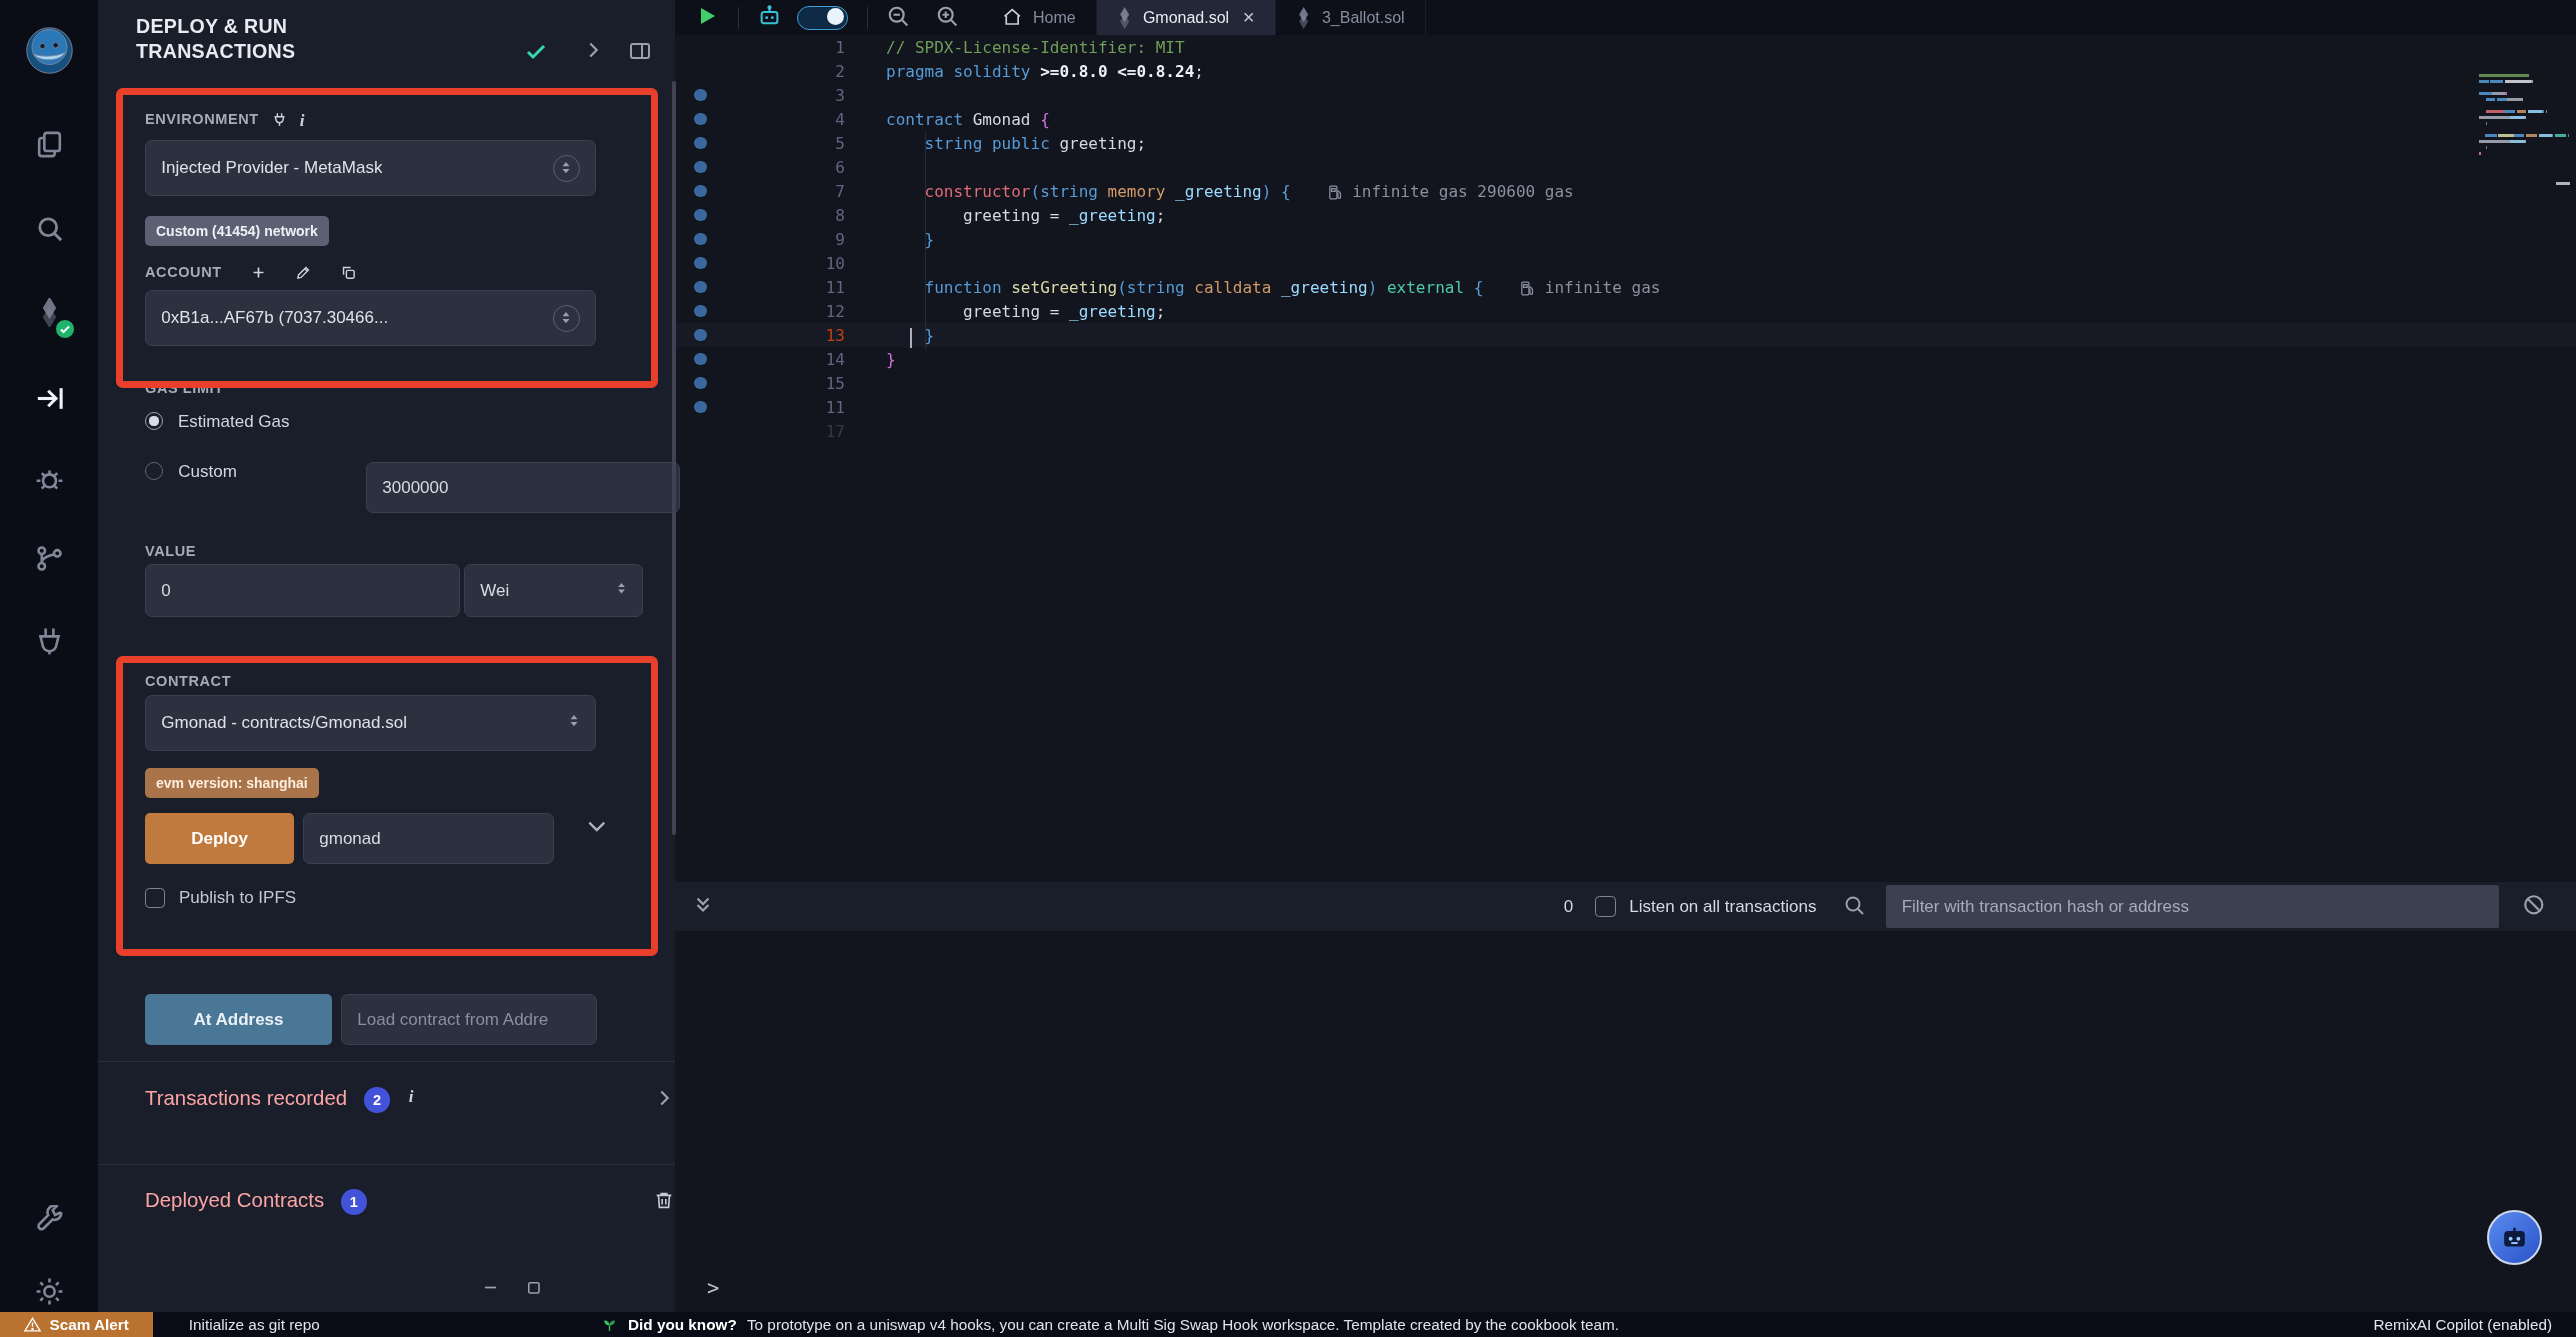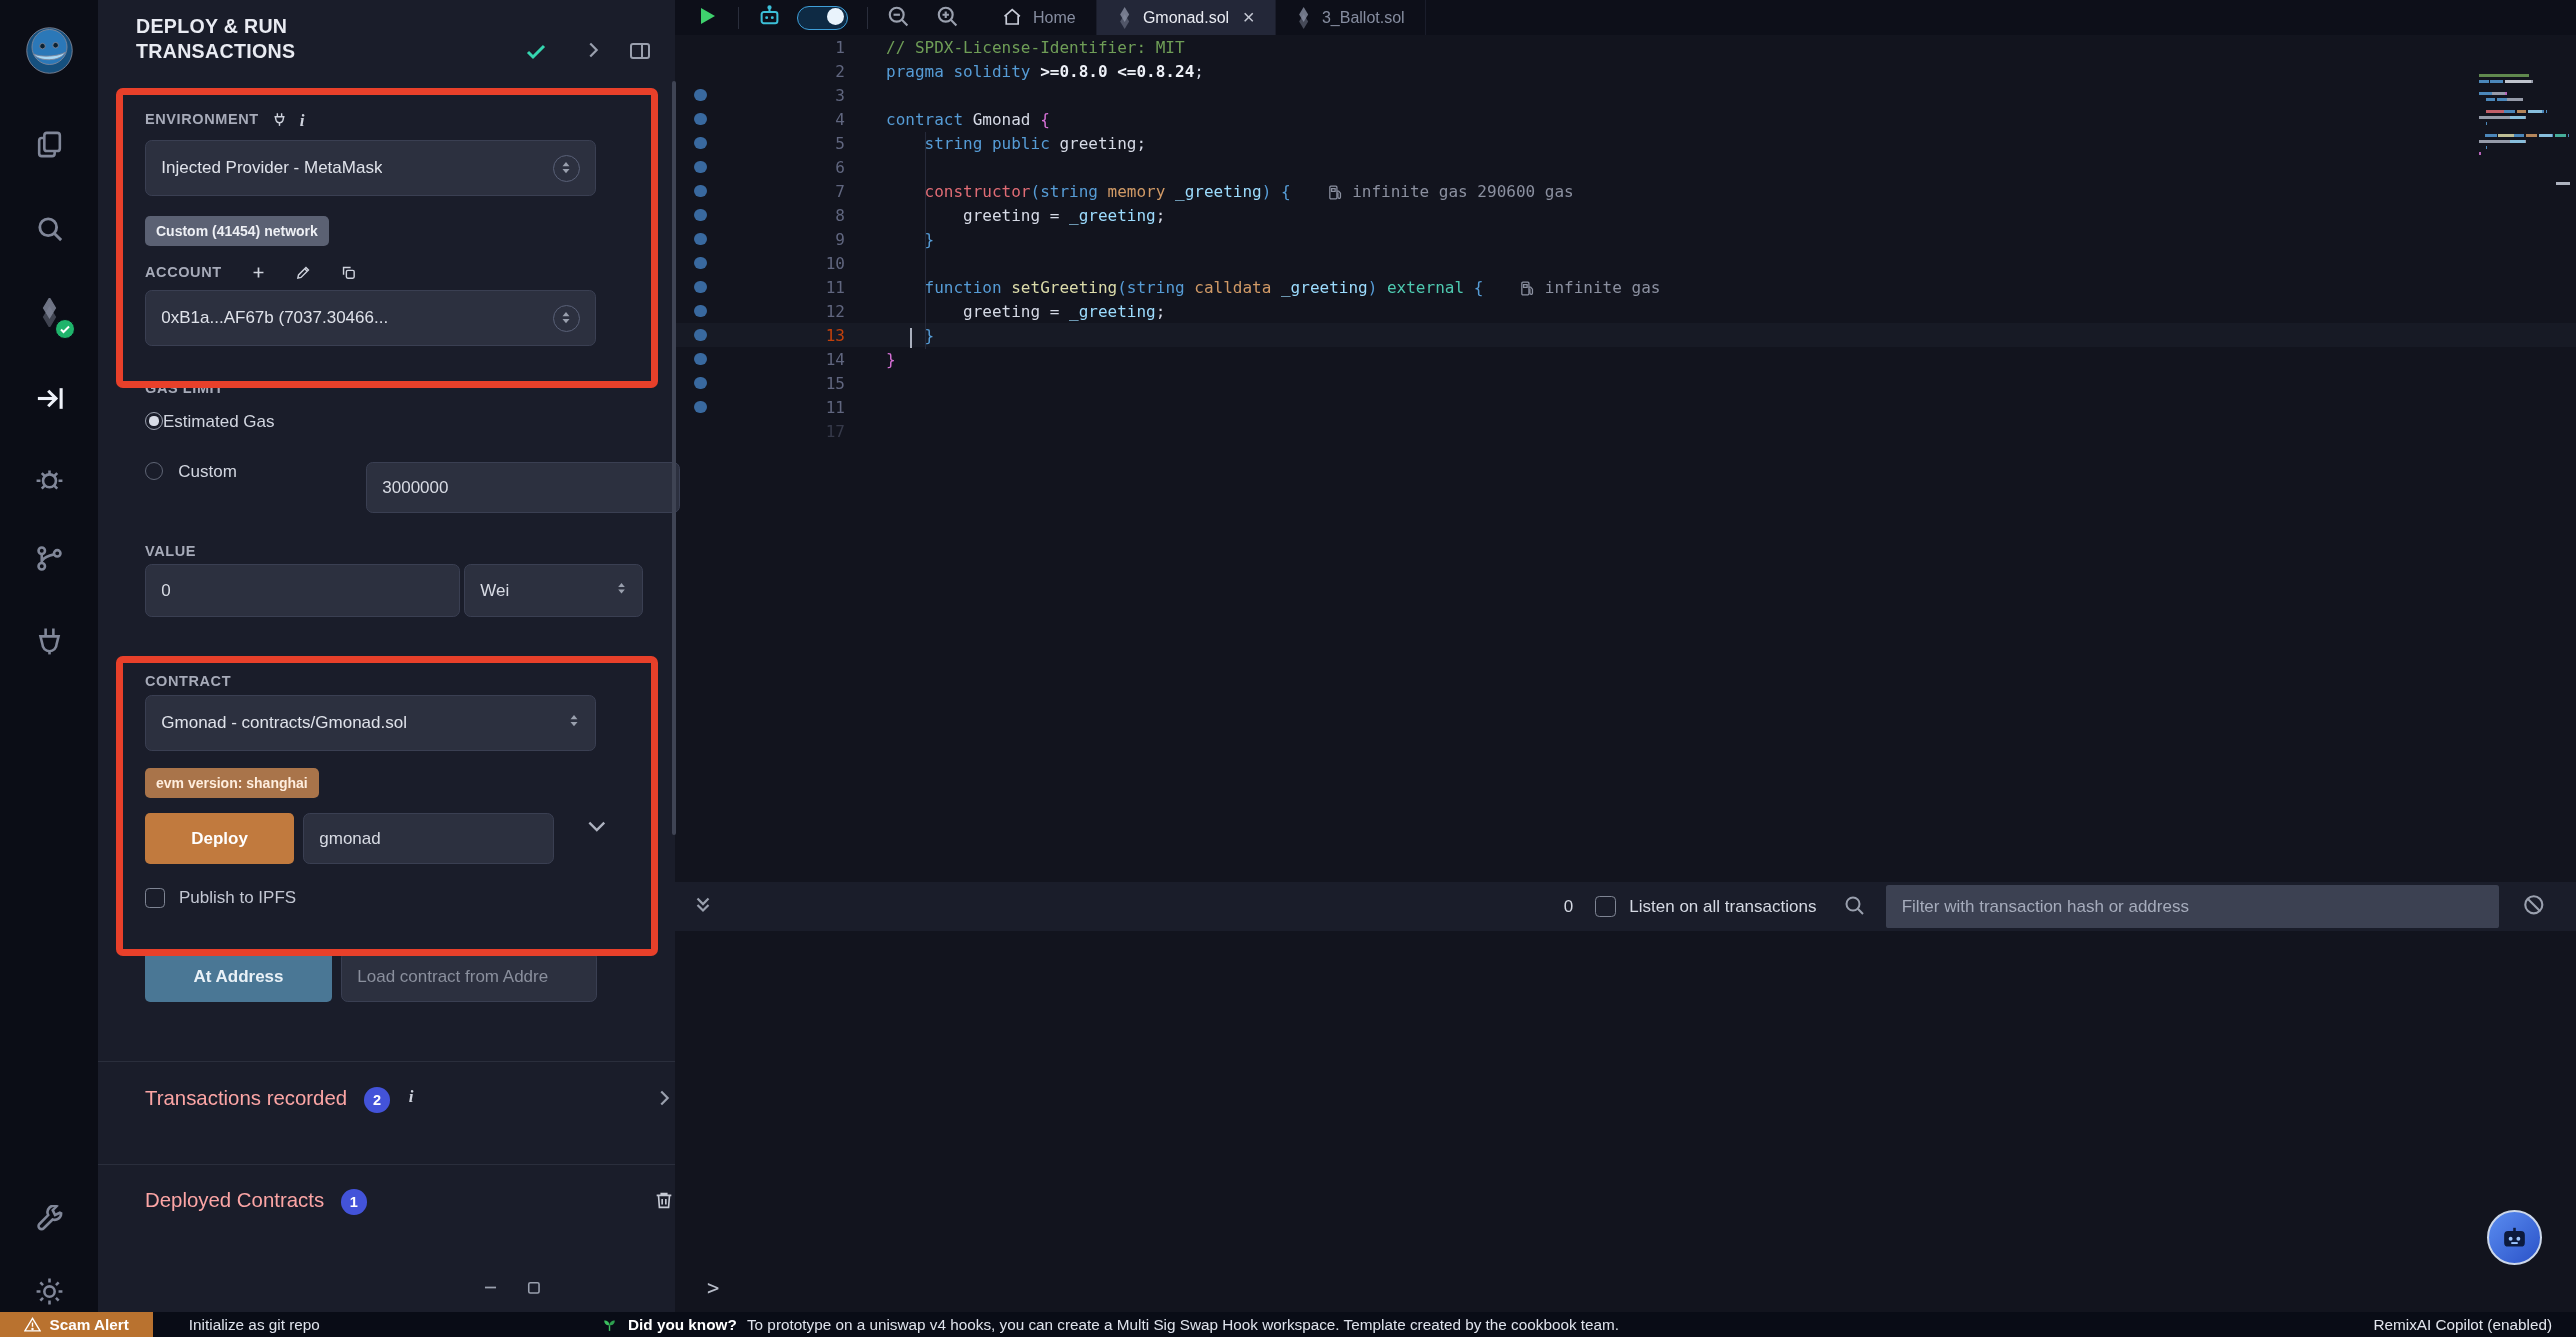--- a/index.html
+++ b/index.html
@@ -265,21 +265,21 @@
         <svg width="12" height="15.3" viewBox="0 0 16 22" fill="#9aa0ae">
             <path d="M8 3l5 6H3z"></path>
             <path d="M8 19l-5-6h10z"></path>
           </svg>
       </span>
     </div>
 
     <div class="prow" style="top:380px">
         <span class="panel-label">GAS LIMIT</span>
       </div>
-    <div class="prow" style="top:412px; gap:0">
+    <div class="prow" style="top:412px; gap:15px">
       <span class="radio sel"></span>
       <span style="font-size:17px; color:#d2d6e0">Estimated Gas</span>
     </div>
     <div class="prow" style="top:462px; gap:15.3px; height:51px">
       <span class="radio unsel"></span>
       <span style="font-size:17px; color:#d2d6e0">Custom</span>
       <input class="tinput-el" style="position: absolute; left: 221px; width: 314px; height: 51px;" value="3000000">
     </div>
 
     <div class="prow" style="top:543px">
@@ -319,21 +319,21 @@
         <svg width="25.6" height="25.6" viewBox="0 0 24 24" fill="none" stroke="#aeb3c0" stroke-width="2.2">
             <path d="M5 9l7 7 7-7"></path>
           </svg>
       </span>
     </div>
     <div class="prow" style="top:888px; gap:13.6px">
       <span class="cb"></span>
       <span style="font-size:17px; color:#c3c7d3">Publish to IPFS</span>
     </div>
 
-    <div class="prow" style="top:951px; height:51px">
+    <div class="prow" style="top:994px; height:51px">
       <div class="btn-ataddr" style="width:187px; height:51px">At Address</div>
       <input class="tinput-el" style="position: absolute; left: 196px; width: 256px; height: 51px;" placeholder="Load contract from Addre">
     </div>
 
     <div class="pdiv" style="top:1061px"></div>
     <div class="prow" style="top:1087px; height:55px; width:530px">
       <span class="section-label">Transactions recorded</span>
       <span class="count-badge" style="margin-left:17px">2</span>
       <span class="iinfo" style="margin-left:19px">i</span>
       <span style="margin-left:auto">

